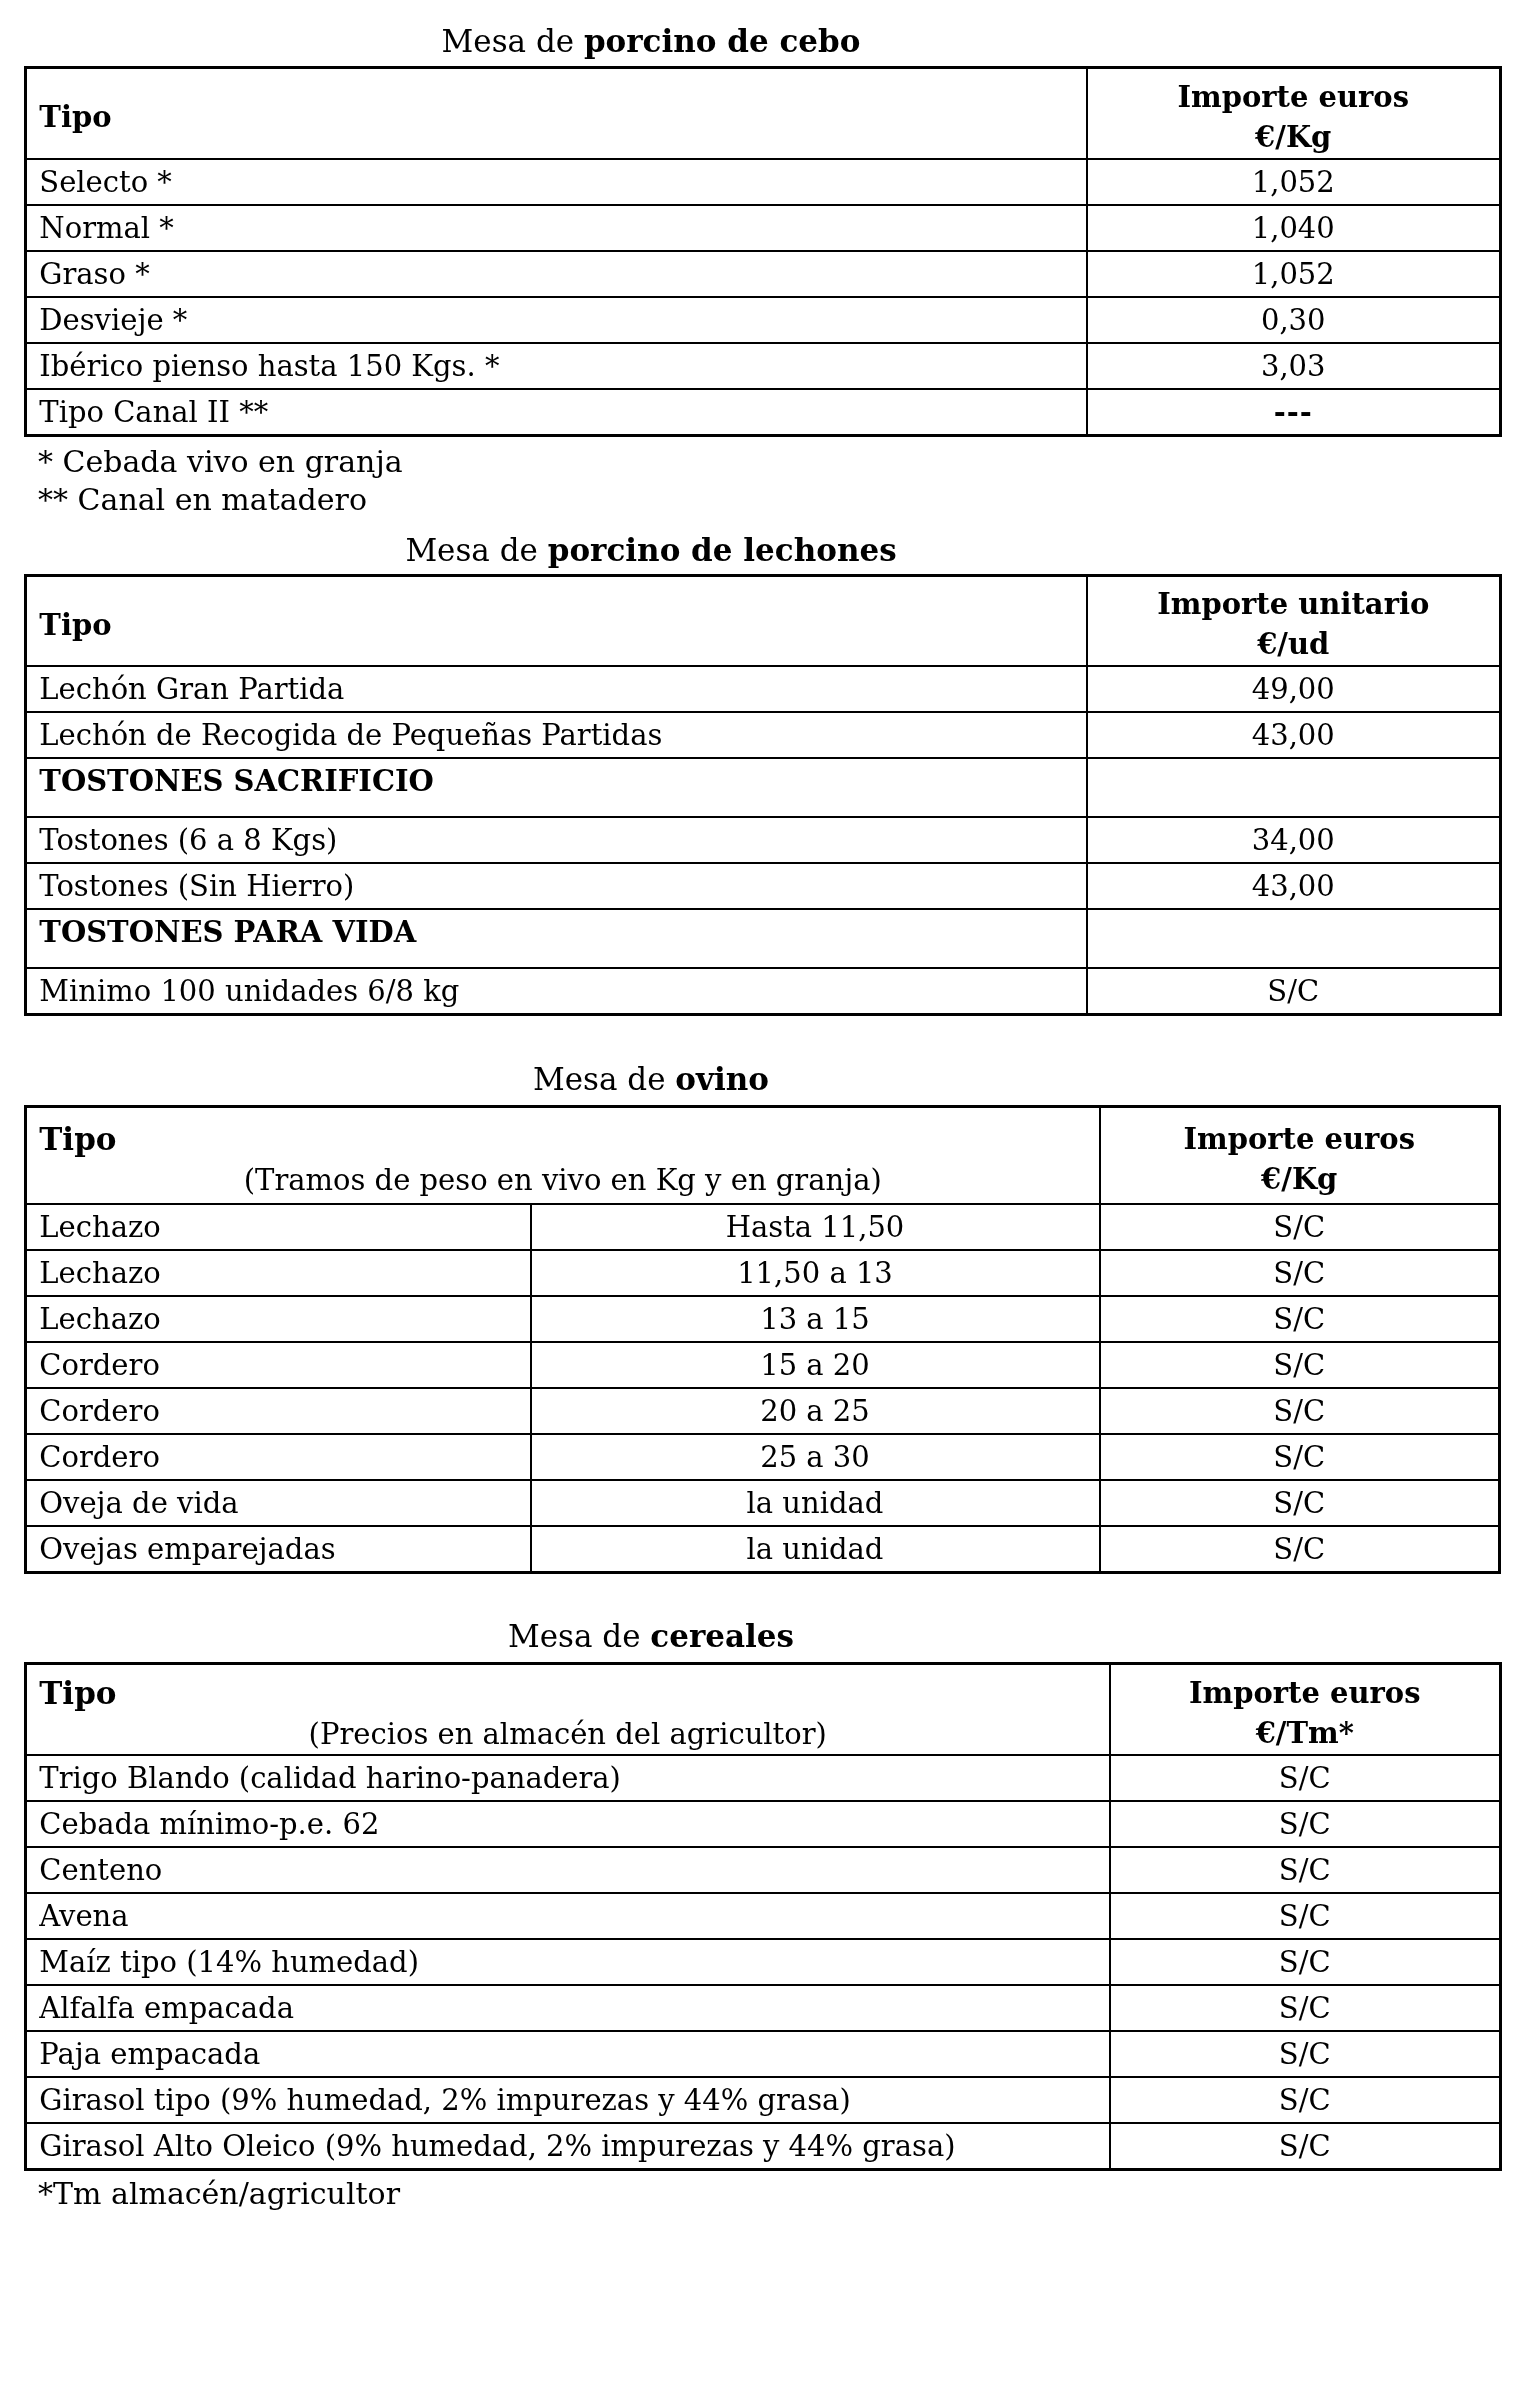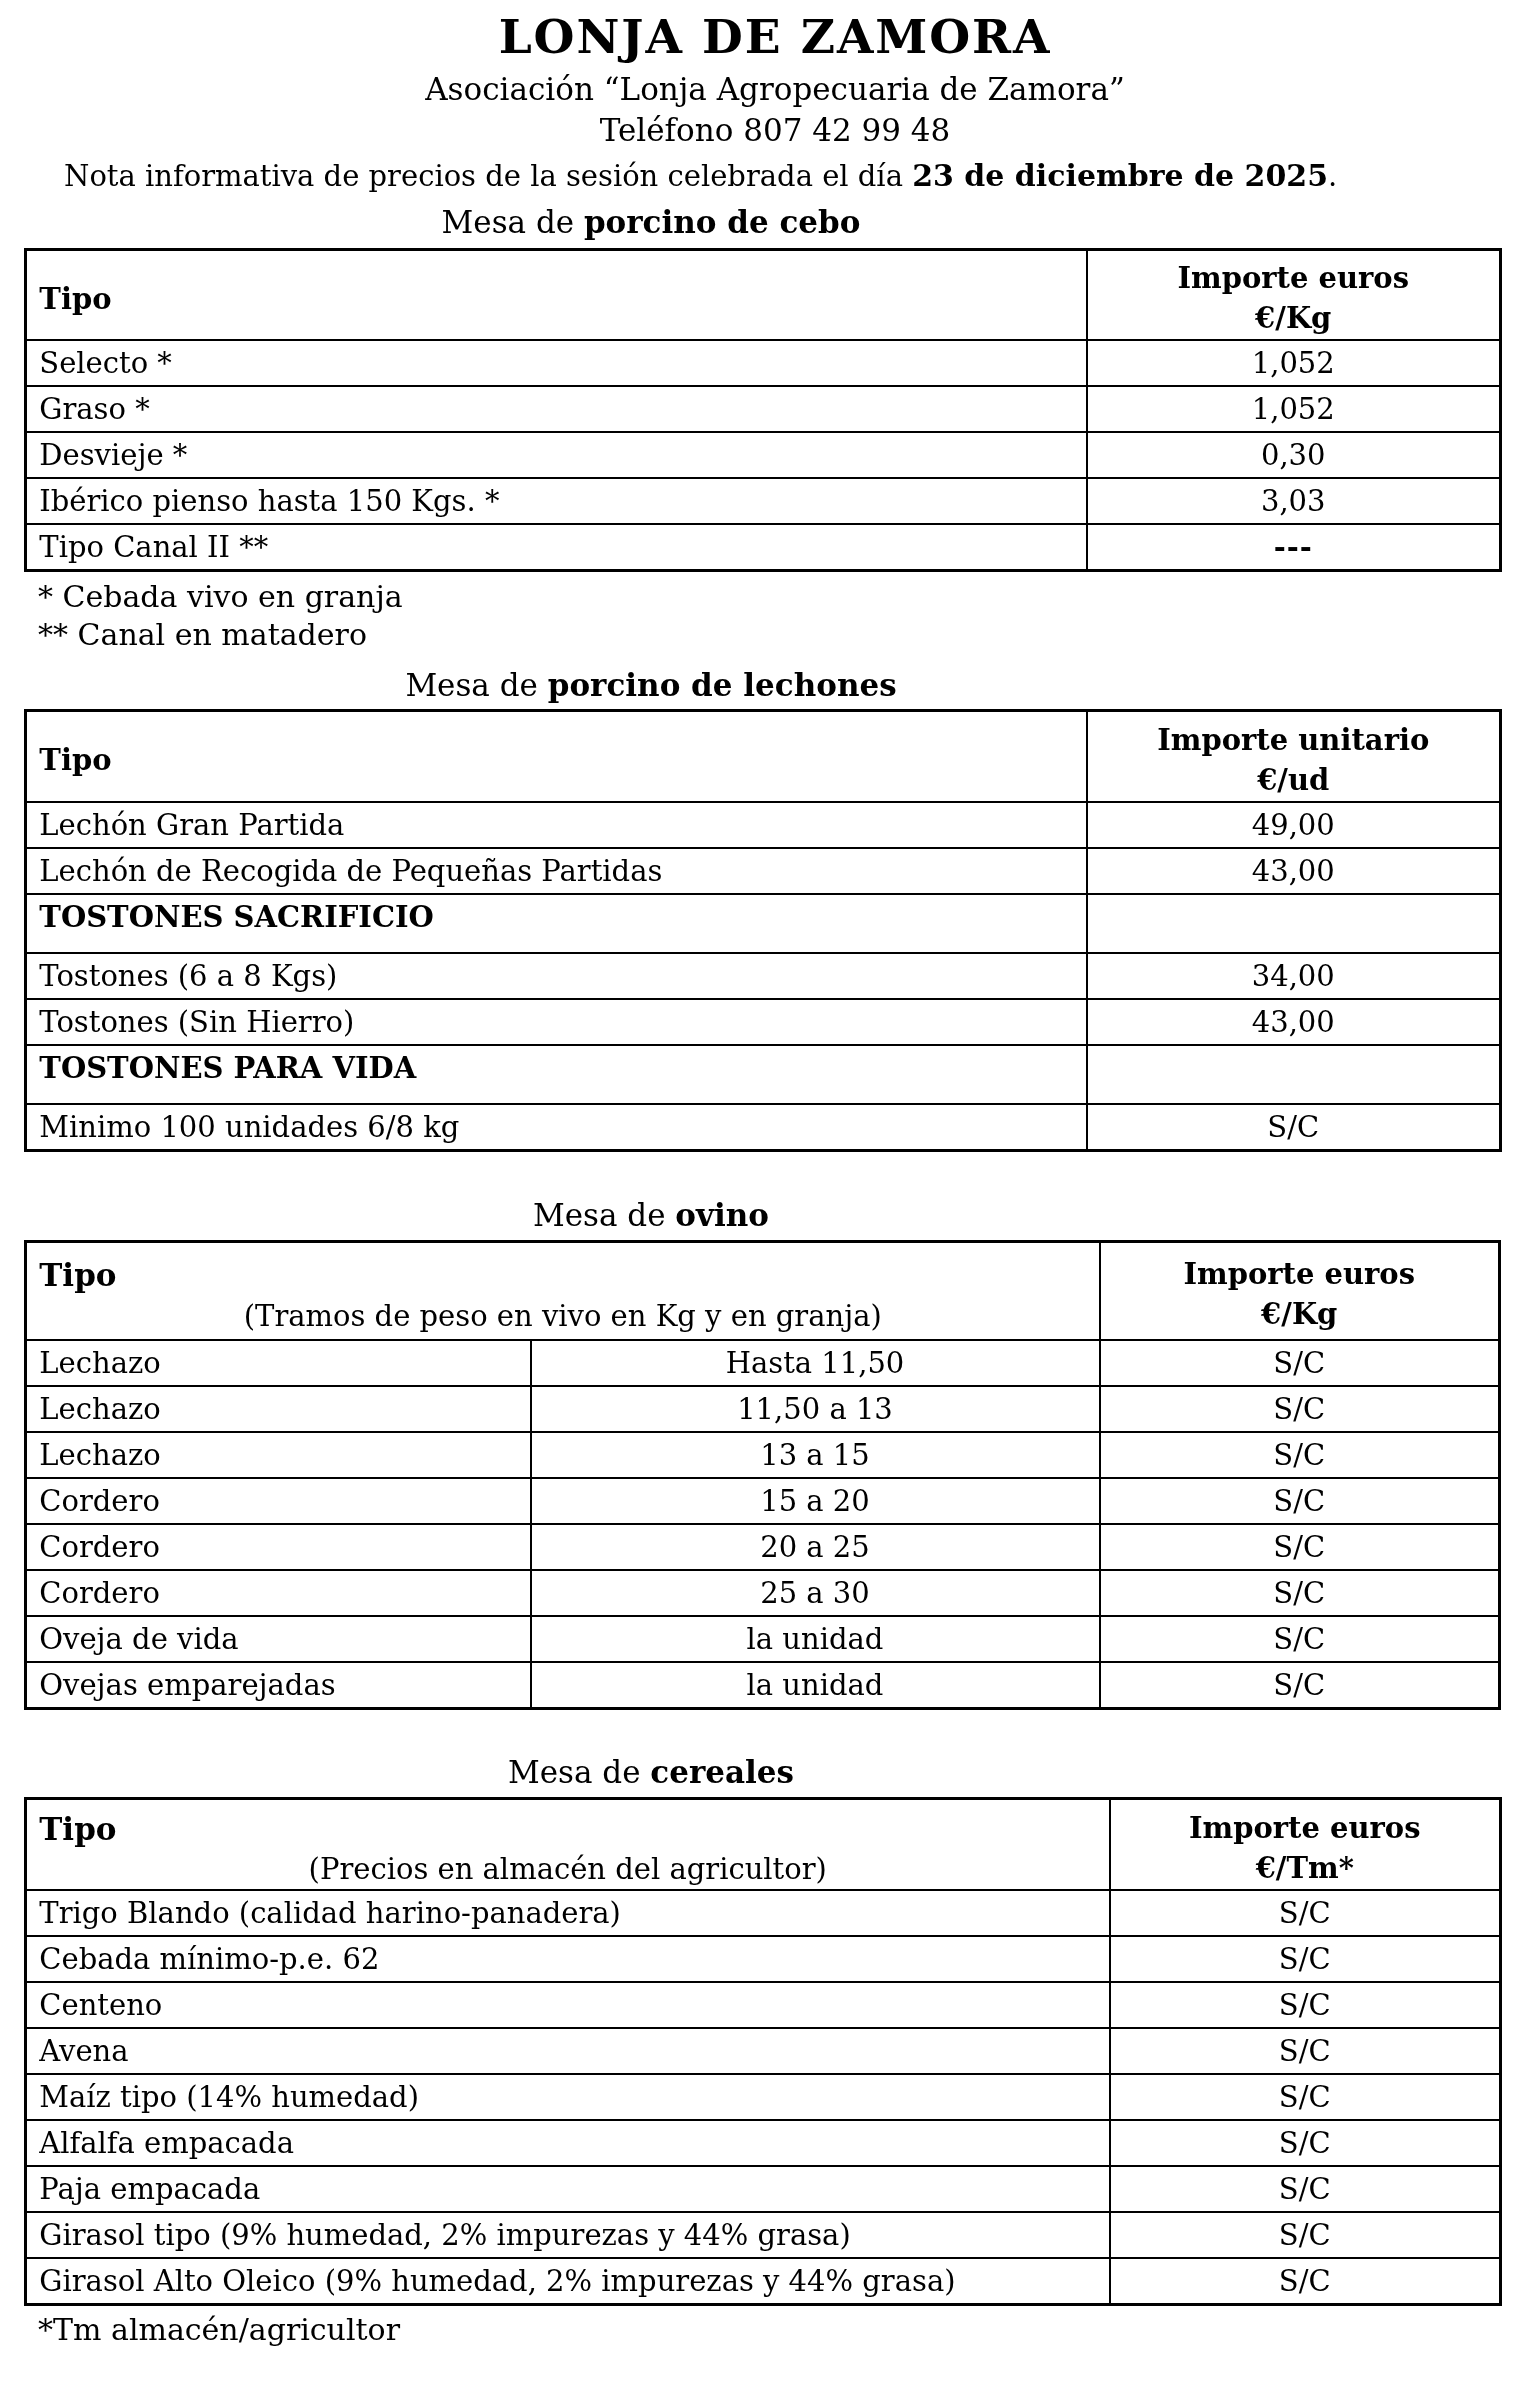--- a/index.html
+++ b/index.html
@@ -103,26 +103,20 @@
   
   .footnotes { margin-top: 5.7px; padding-left: 38px; }
   .footnote-line { font-size: 30px; line-height: 38px; }
   .bottom-footnote { margin-top: 5.7px; padding-left: 38px; font-size: 30px; line-height: 36px; }
 </style>
 </head>
 <body>
 
 <div class="page">
 
-  <div class="doc-header">
-    <div class="doc-title">LONJA DE ZAMORA</div>
-    <div class="doc-subtitle">Asociación “Lonja Agropecuaria de Zamora”</div>
-    <div class="doc-phone">Teléfono 807 42 99 48</div>
-    <div class="doc-note"><span>Nota informativa de precios de la sesión celebrada el día </span><b>23 de diciembre de 2025</b><span>.</span></div>
-  </div>
 
   <div class="mesa mesa-cebo"><span>Mesa de </span><b>porcino de cebo</b></div>
 
   <table class="tbl t-cebo">
     <colgroup>
         <col style="width:1061px">
         <col style="width:414px">
       </colgroup>
     <tbody>
         <tr>
@@ -130,20 +124,24 @@
       <td class="hdr-val">
         <div>Importe euros</div>
         <div>€/Kg</div>
       </td>
     </tr>
     <tr>
           <td class="tipo">Selecto *</td>
           <td class="val">1,052</td>
         </tr>
     <tr>
+          <td class="tipo">Normal *</td>
+          <td class="val">1,040</td>
+        </tr>
+    <tr>
           <td class="tipo">Graso *</td>
           <td class="val">1,052</td>
         </tr>
     <tr>
           <td class="tipo">Desvieje *</td>
           <td class="val">0,30</td>
         </tr>
     <tr>
           <td class="tipo">Ibérico pienso hasta 150 Kgs. *</td>
           <td class="val">3,03</td>

